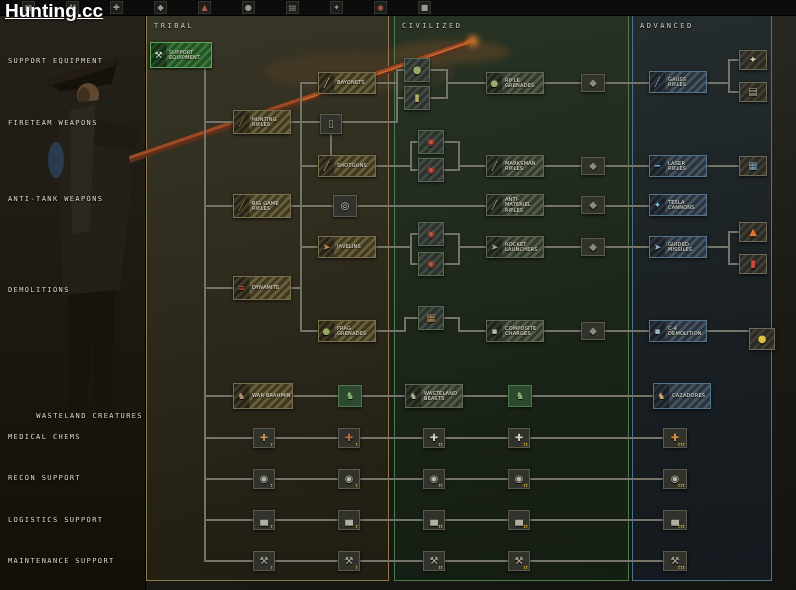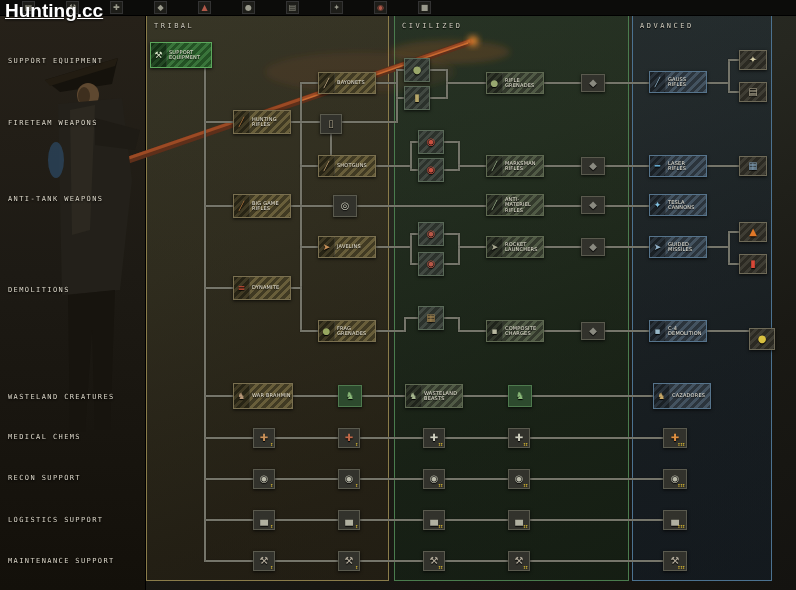--- a/index.html
+++ b/index.html
@@ -404,21 +404,21 @@
     <div class="node iconDark iconic" style="left: 663px; top: 551px; width: 24px; height: 20px;">
       <span class="g" style="color: rgb(184, 176, 160);">⚒</span>
       <span class="pips">III</span>
     </div>
   </div>
 <div id="side-labels">
     <div class="sideLabel" style="top: 57px;">Support Equipment</div>
     <div class="sideLabel" style="top: 119px;">Fireteam Weapons</div>
     <div class="sideLabel" style="top: 195px;">Anti-Tank Weapons</div>
     <div class="sideLabel" style="top: 286px;">Demolitions</div>
-    <div class="sideLabel" style="top: 393px;">Wasteland Creatures</div>
+    <div class="sideLabel" style="top: 412px; text-align: right;">Wasteland Creatures</div>
     <div class="sideLabel" style="top: 433px;">Medical Chems</div>
     <div class="sideLabel" style="top: 474px;">Recon Support</div>
     <div class="sideLabel" style="top: 516px;">Logistics Support</div>
     <div class="sideLabel" style="top: 557px;">Maintenance Support</div>
   </div>
 <div id="topbar">
     <span class="tbicon" style="left: 22px; color: rgb(154, 154, 140);">▦</span>
     <span class="tbicon" style="left: 66px; color: rgb(154, 154, 140);">⚒</span>
     <span class="tbicon" style="left: 110px; color: rgb(154, 154, 140);">✚</span>
     <span class="tbicon" style="left: 154px; color: rgb(154, 154, 140);">◆</span>

